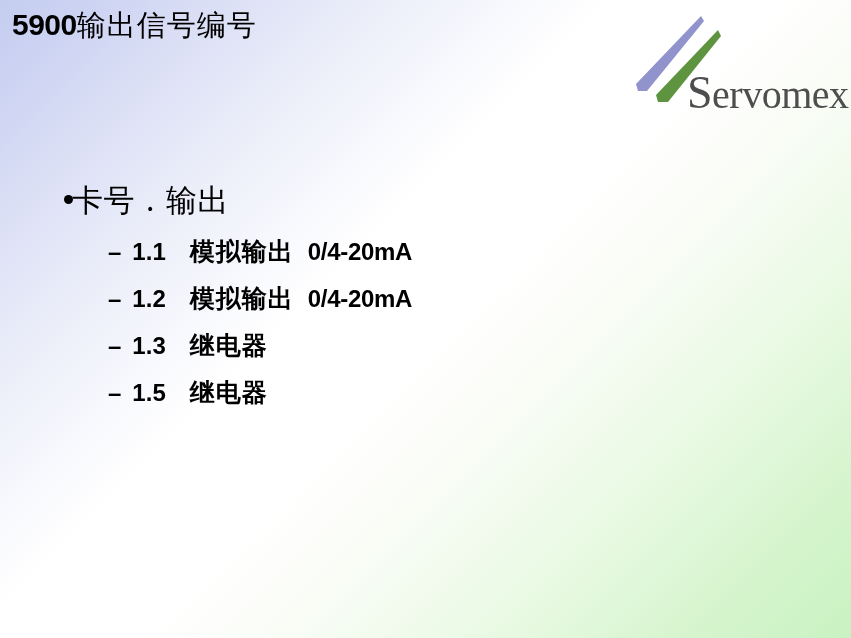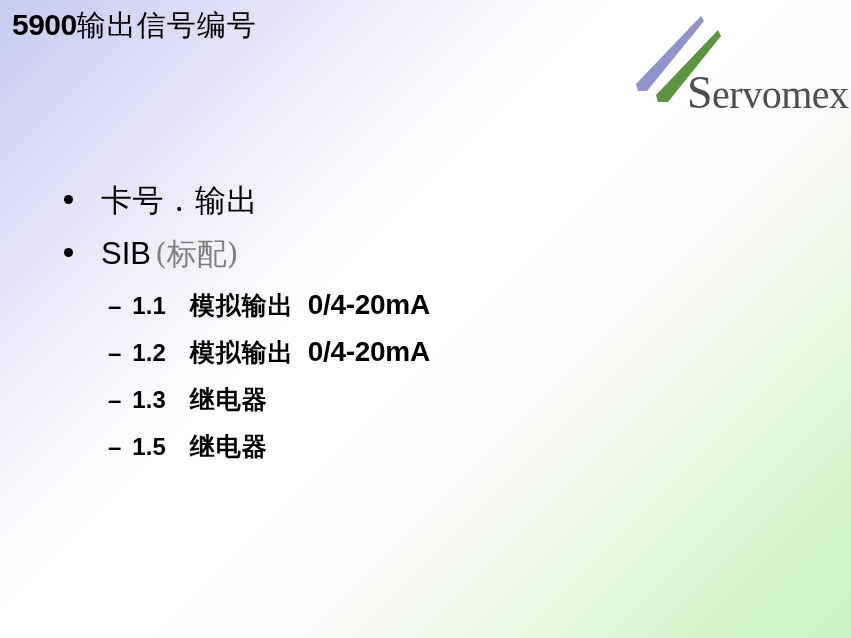--- a/index.html
+++ b/index.html
@@ -89,21 +89,21 @@
   
   #body {
     position: absolute;
     left: 0;
     top: 176px;
     width: 851px;
   }
 
   .l1 {
     position: relative;
-    padding-left: 101px;
+    padding-left: 72px;
     height: 53px;
     white-space: nowrap;
     color: #000000;
   }
   .l1 .dot {
     position: absolute;
     left: 64px;
     top: 19px;
     width: 9px;
     height: 9px;
@@ -152,21 +152,21 @@
     font-family: "DejaVu Serif", "Liberation Serif", serif;
     font-weight: bold;
     font-size: 25px;
     line-height: 45px;
     letter-spacing: 1px;
     margin-left: 20px;
   }
   .l2 .unit {
     font-family: "Liberation Sans", sans-serif;
     font-weight: bold;
-    font-size: 28px;
+    font-size: 24px;
     line-height: 45px;
     margin-left: 10px;
     letter-spacing: -0.3px;
   }
 </style>
 </head>
 <body>
 
 <div id="slide">
 
@@ -184,25 +184,20 @@
     </div>
   </div>
 
   <div id="body">
 
     <div class="l1">
       <span class="dot"></span>
       <span class="txt">卡号 . 输出</span>
     </div>
 
-    <div class="l1">
-      <span class="dot"></span>
-      <span class="txt-sans">SIB</span>
-      <span class="muted">(标配)</span>
-    </div>
 
     <div class="l2">
       <span class="dash">–</span>
       <span class="idx">1.1</span>
       <span class="cn">模拟输出</span>
       <span class="unit">0/4-20mA</span>
     </div>
 
     <div class="l2">
       <span class="dash">–</span>

